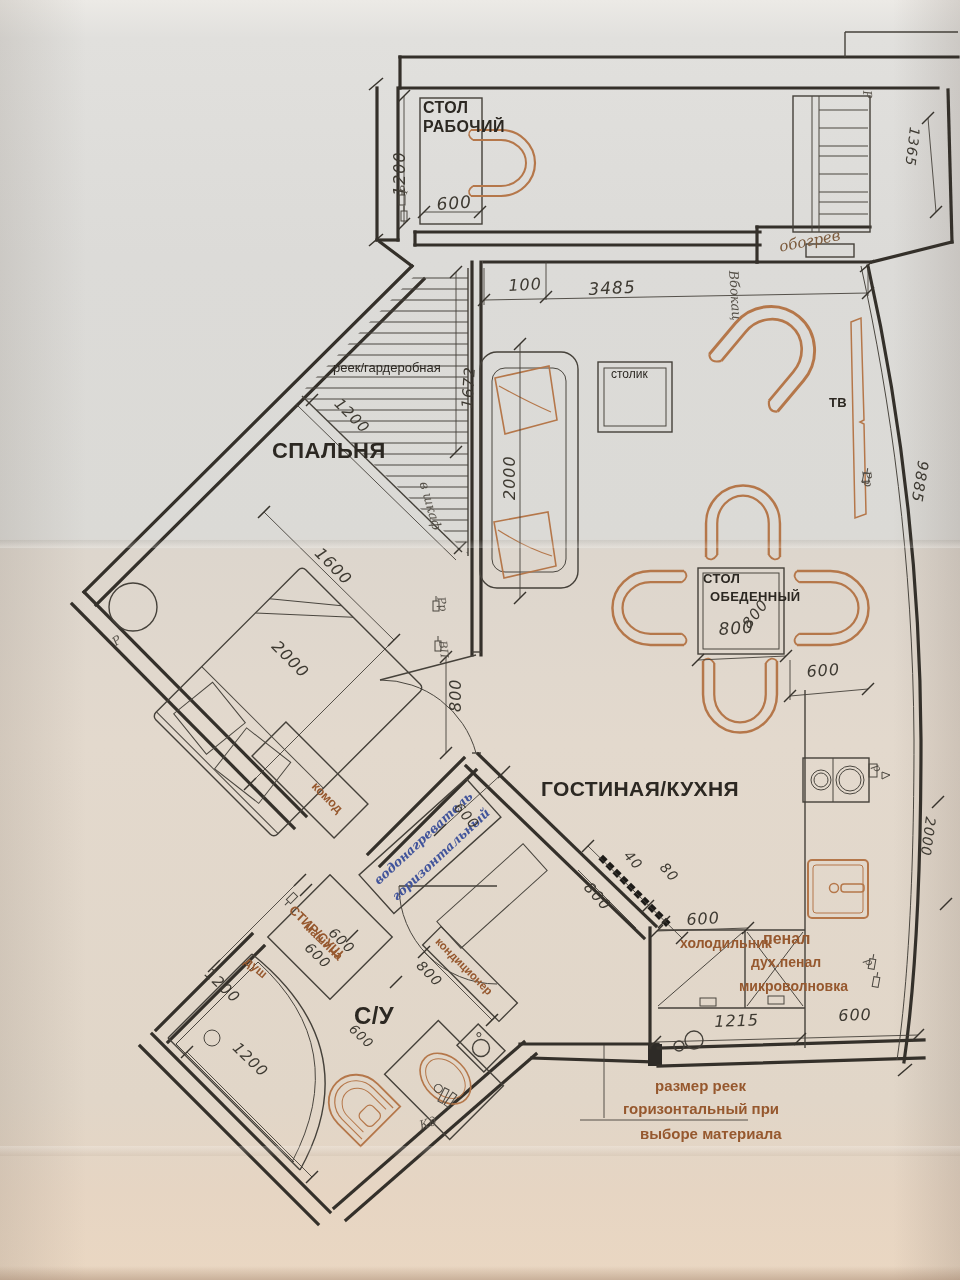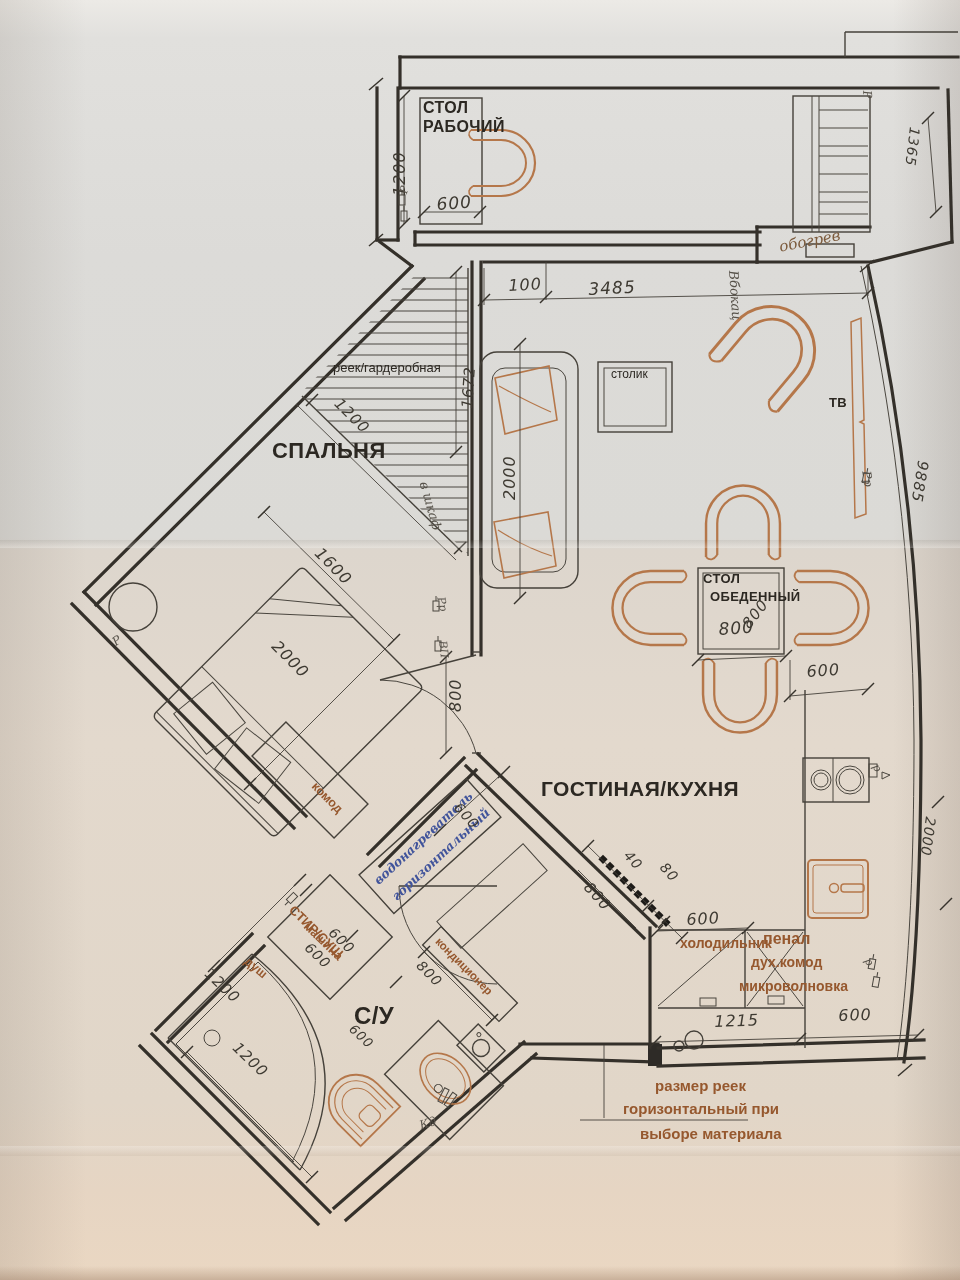--- a/index.html
+++ b/index.html
@@ -415,21 +415,21 @@
       <div class="lbl dim" style="left: 740px; top: 622px; font-size: 15px; transform: rotate(-52deg);">800</div>
       <div class="lbl dim" style="left: 718px; top: 621px; font-size: 17px; transform: rotate(-4deg);">800</div>
       <div class="lbl dim" style="left: 806px; top: 664px; font-size: 16px; transform: rotate(-4deg);">600</div>
       <div class="lbl b" style="left: 541px; top: 730px; font-size: 21px; margin-top: 48px;">ГОСТИНАЯ/КУХНЯ</div>
       <div class="lbl dim" style="left: 686px; top: 912px; font-size: 16px; transform: rotate(-3deg);">600</div>
       <div class="lbl dim" style="left: 632px; top: 848px; font-size: 14px; transform: rotate(48deg);">40</div>
       <div class="lbl dim" style="left: 668px; top: 860px; font-size: 14px; transform: rotate(48deg);">80</div>
       <div class="lbl dim" style="left: 592px; top: 880px; font-size: 15px; transform: rotate(48deg);">800</div>
       <div class="lbl accent" style="left: 680px; top: 936px; font-size: 14px;">холодильник</div>
       <div class="lbl accent" style="left: 763px; top: 931px; font-size: 16px;">пенал</div>
-      <div class="lbl accent" style="left: 751px; top: 955px; font-size: 14px;">дух.комод</div>
+      <div class="lbl accent" style="left: 751px; top: 955px; font-size: 14px;">дух.пенал</div>
       <div class="lbl accent" style="left: 739px; top: 979px; font-size: 14px;">микроволновка</div>
       <div class="lbl dim" style="left: 714px; top: 1014px; font-size: 16px; transform: rotate(-2deg);">1215</div>
       <div class="lbl dim" style="left: 838px; top: 1008px; font-size: 16px; transform: rotate(-2deg);">600</div>
       <div class="lbl accent" style="left: 655px; top: 1078px; font-size: 15px;">размер реек</div>
       <div class="lbl accent" style="left: 623px; top: 1101px; font-size: 15px;">горизонтальный при</div>
       <div class="lbl accent" style="left: 640px; top: 1126px; font-size: 15px;">выборе материала</div>
       <div class="lbl hand-blue" style="left: 372px; top: 878px; font-size: 12.5px; transform: rotate(-43deg);">водонагреватель</div>
       <div class="lbl hand-blue" style="left: 390px; top: 894px; font-size: 12.5px; transform: rotate(-43deg);">горизонтальный</div>
       <div class="lbl dim" style="left: 462px; top: 800px; font-size: 14px; transform: rotate(48deg);">600</div>
       <div class="lbl accent" style="left: 296px; top: 903px; font-size: 13px; transform: rotate(44deg);">СТИР/СУШ</div>

